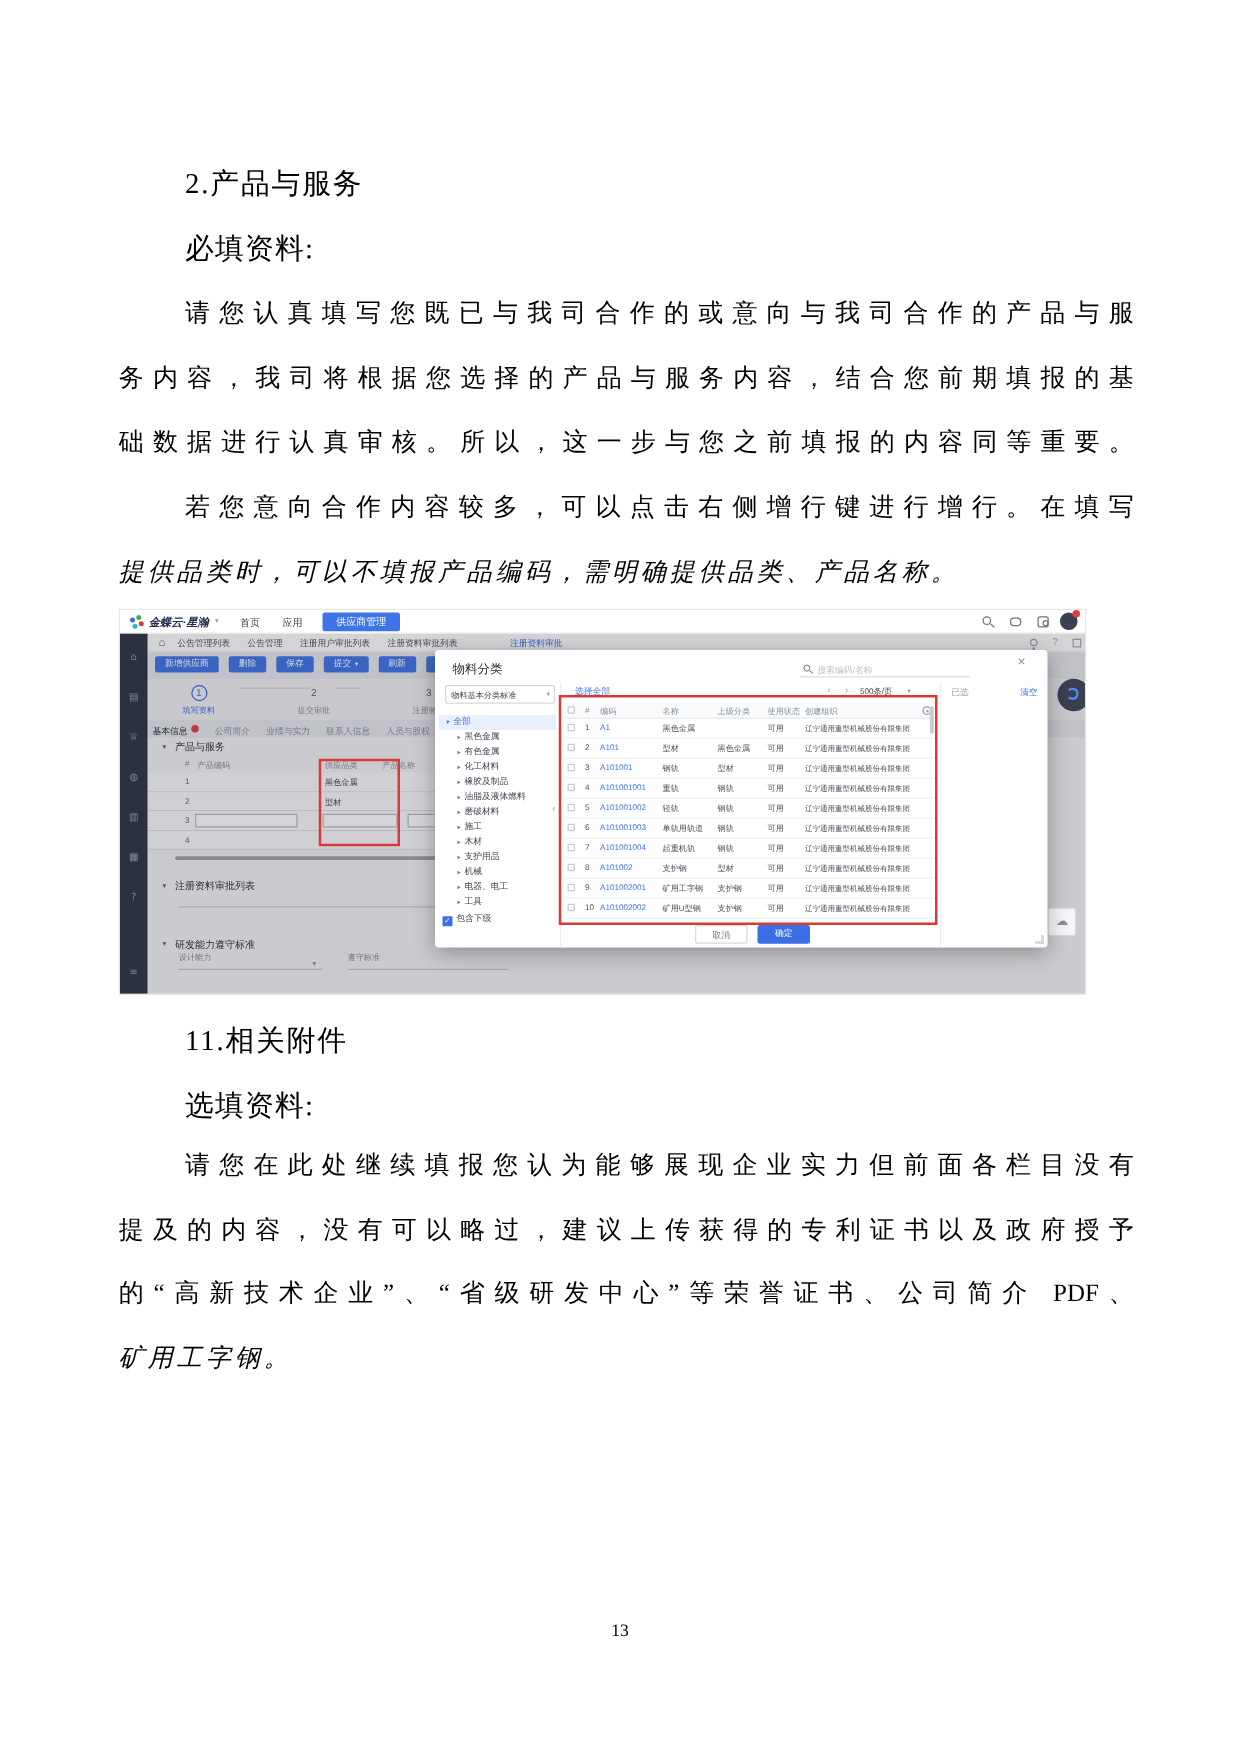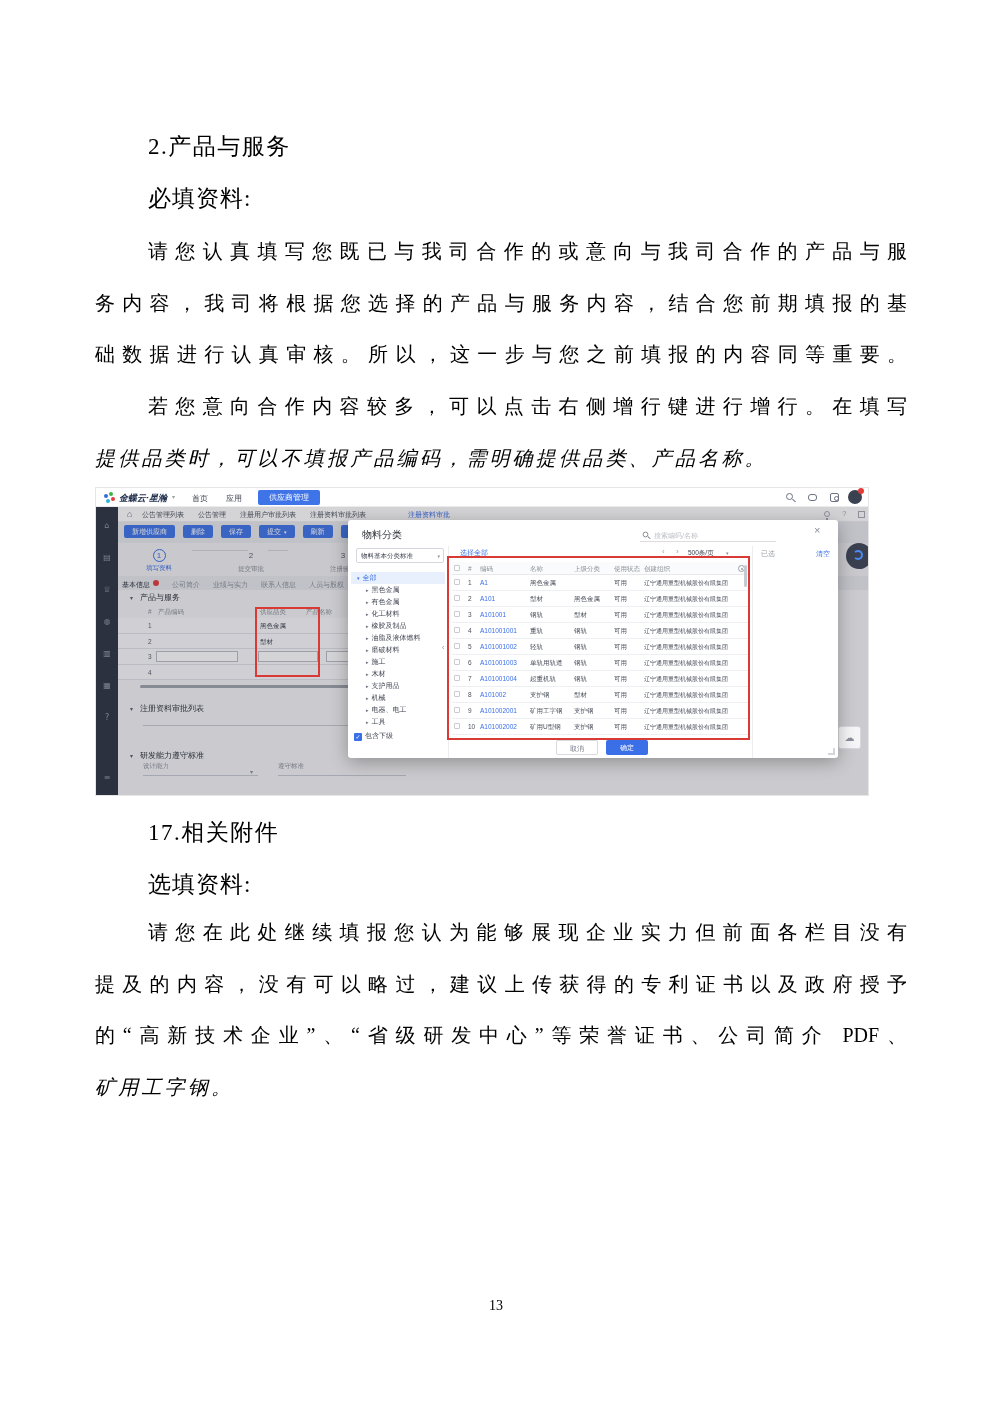--- a/index.html
+++ b/index.html
@@ -509,21 +509,21 @@
 
       <div class="mfooter-btn btn-cancel">取消</div>
       <div class="mfooter-btn btn-ok">确定</div>
       <span class="resize"></span>
     </div>
 
     <div class="redbox red1"></div>
     <div class="redbox red2"></div>
   </div>
 
-  <div class="dtext h10">17.相关附件</div>
+  <div class="dtext h10">11.相关附件</div>
   <div class="dtext lbl2">选填资料:</div>
   <div class="para endshort" style="top:907px">
 
   <div class="dline">请您在此处继续填报您认为能够展现企业实力但前面各栏目没有</div>
       <div class="dline">提及的内容，没有可以略过，建议上传获得的专利证书以及政府授予</div>
       <div class="dline">的“高新技术企业”、“省级研发中心”等荣誉证书、公司简介 PDF、</div>
       <div class="dline">矿用工字钢。</div>
     </div>
 
   <div class="pageno">13</div>

